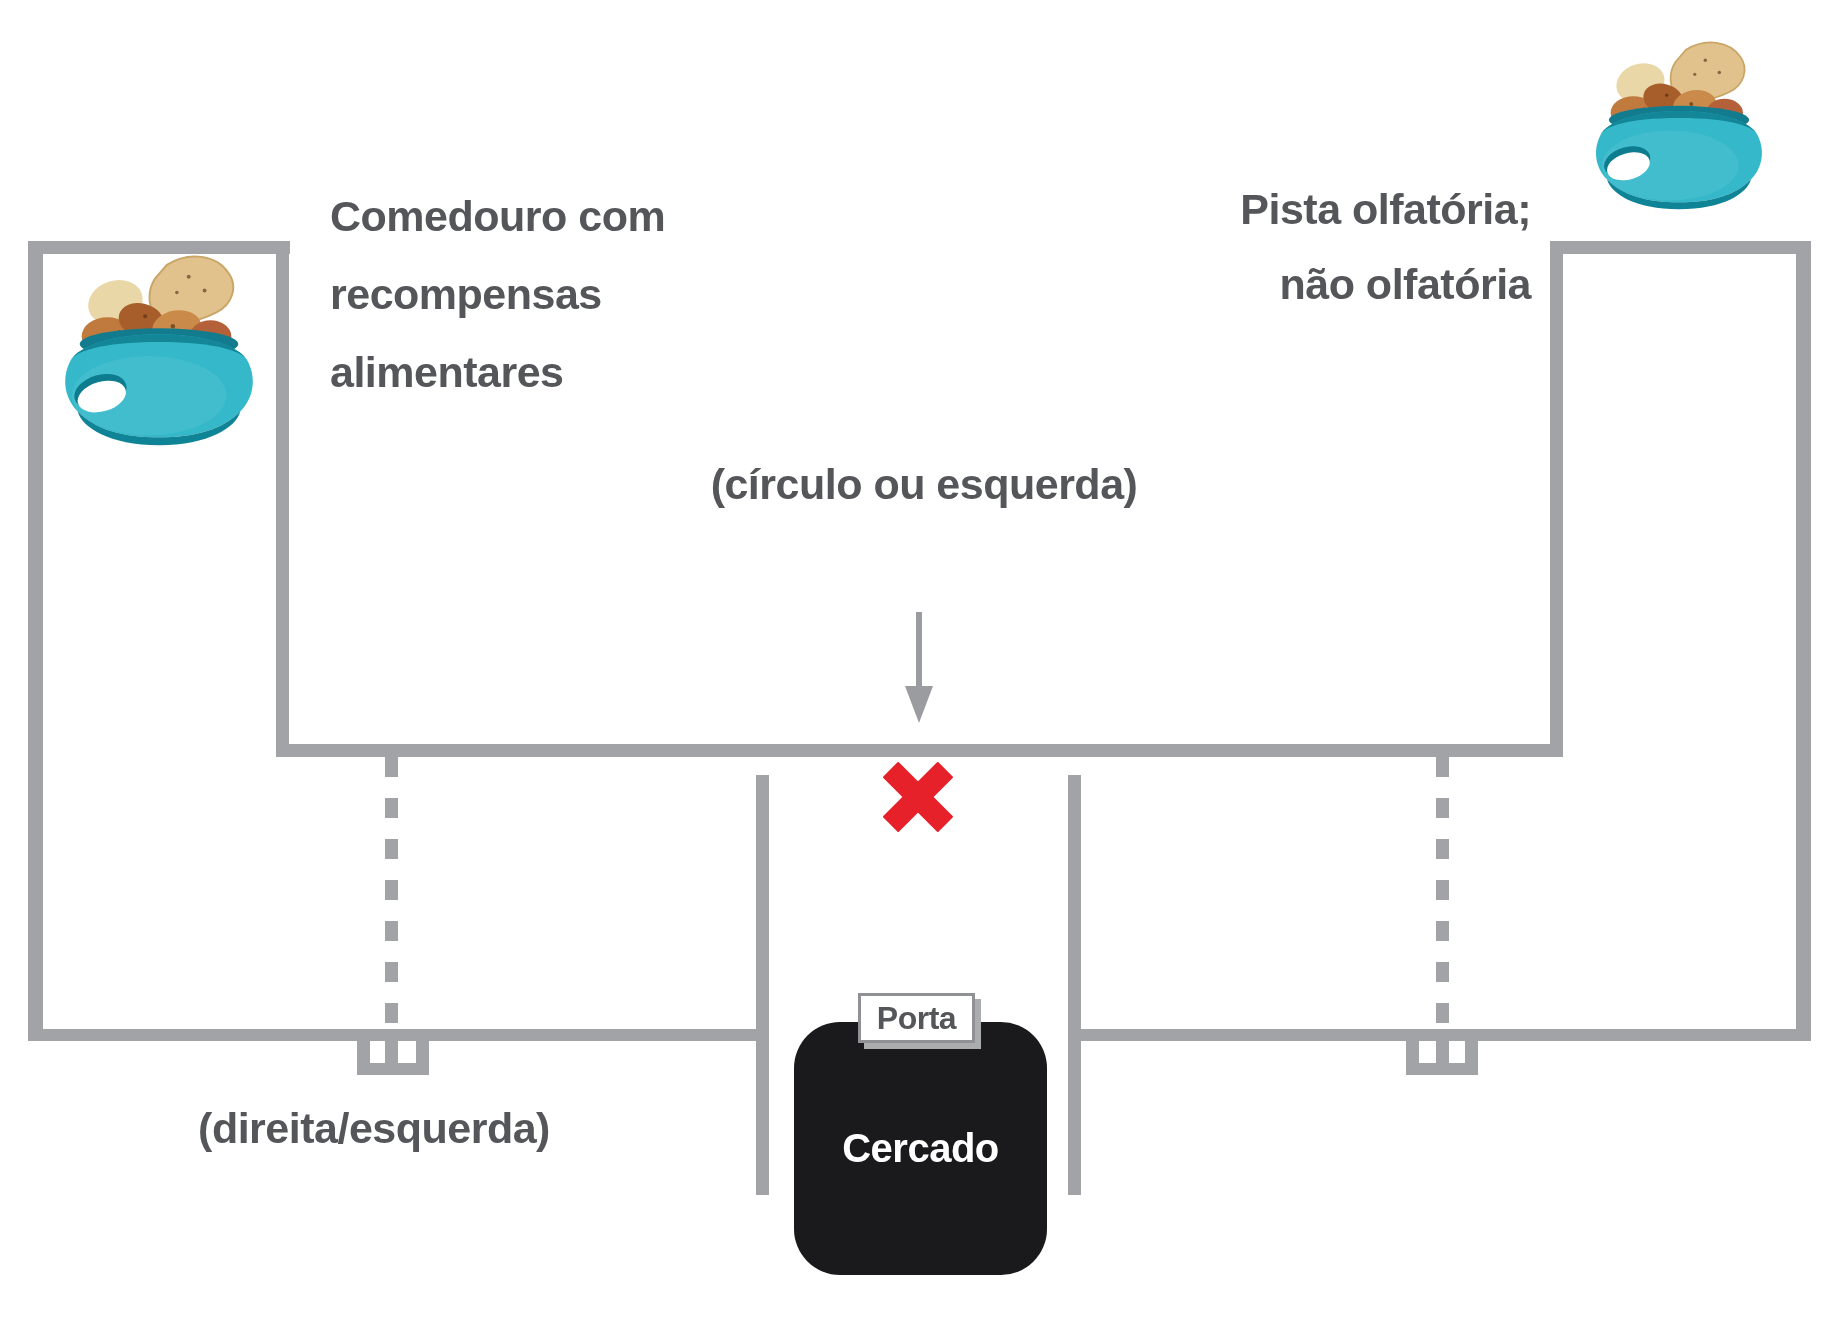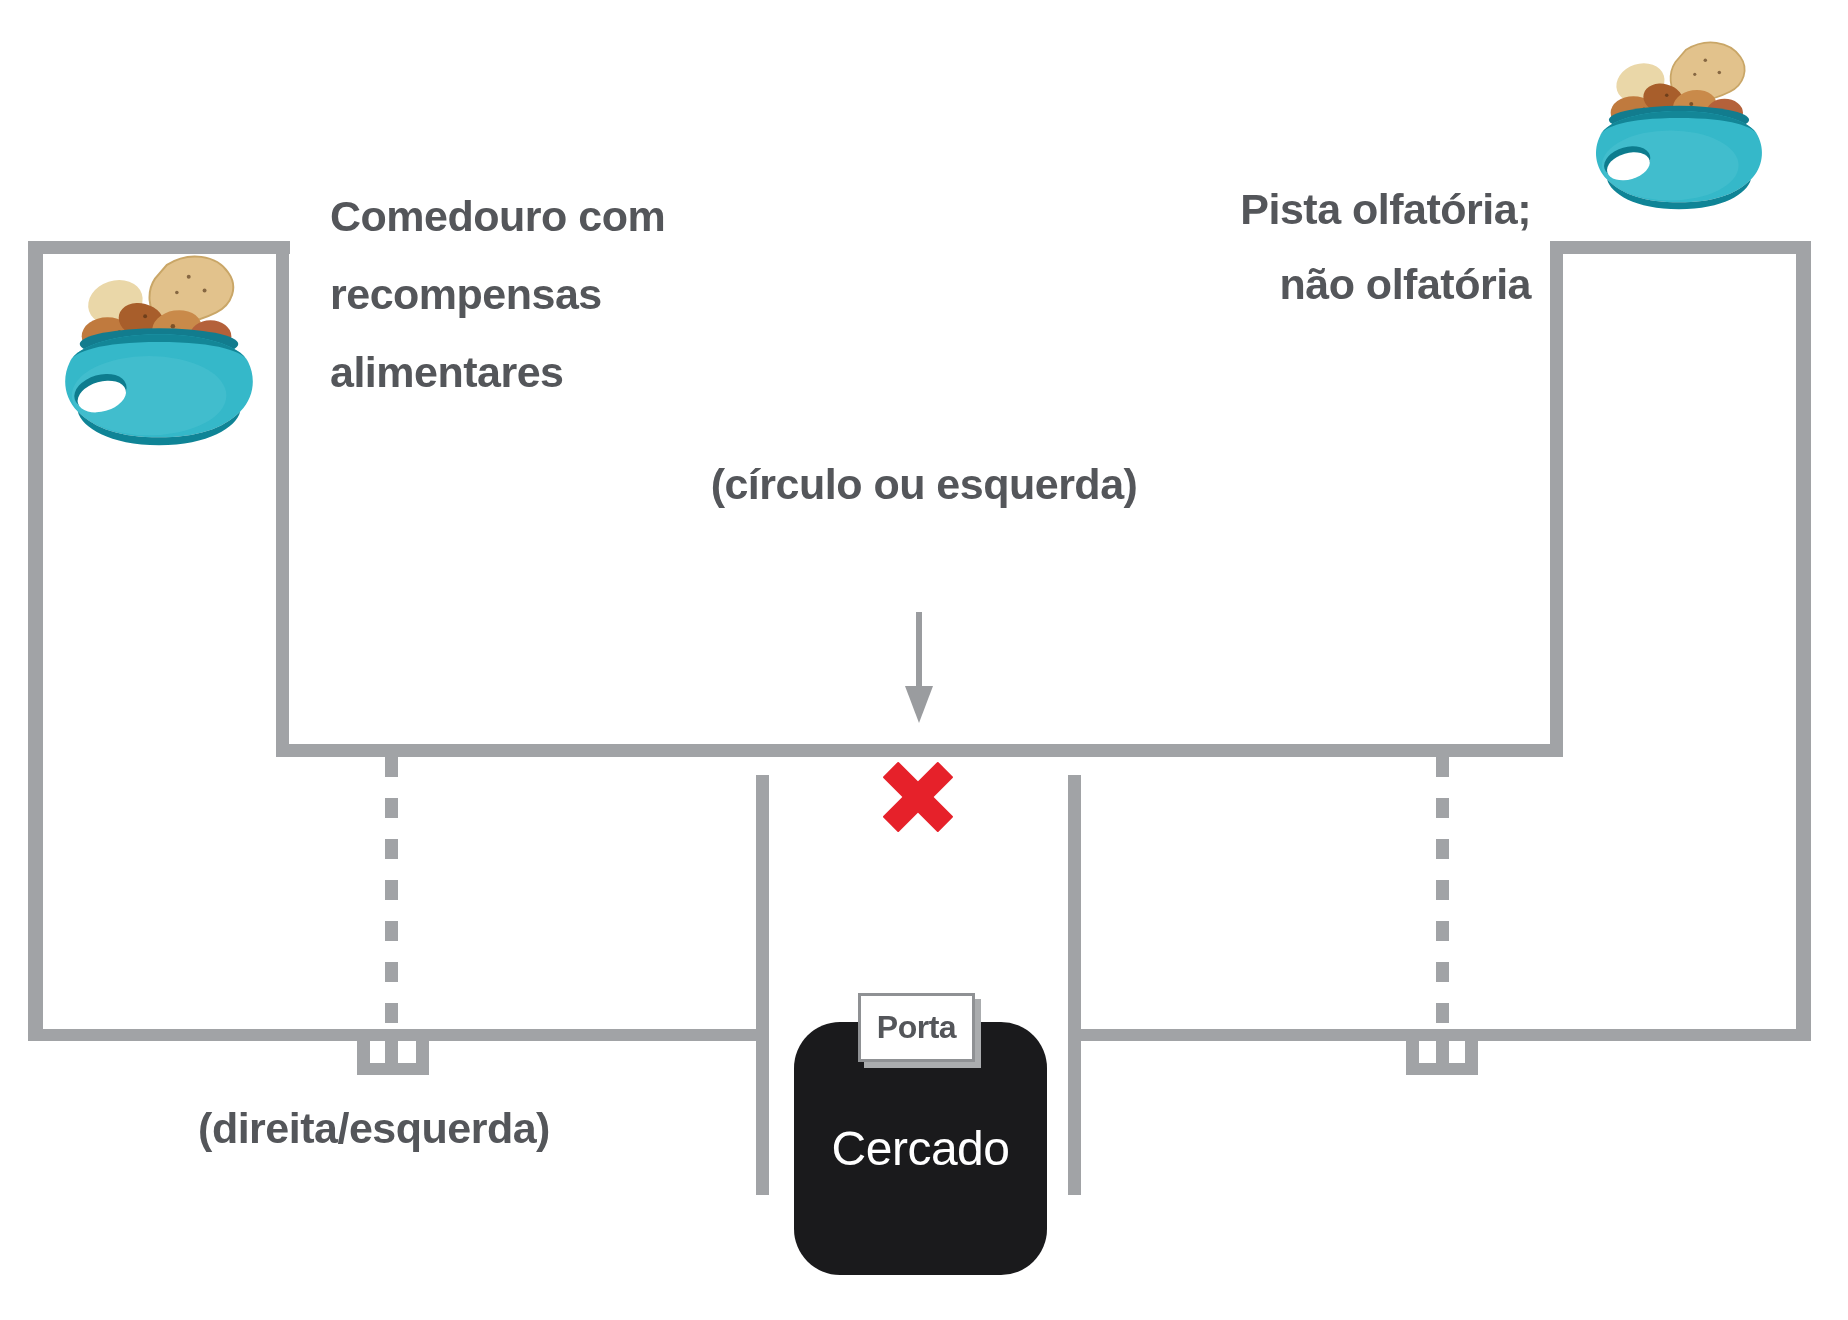--- a/index.html
+++ b/index.html
@@ -56,23 +56,23 @@
   .x-bar{
     position:absolute;left:11px;top:39px;width:78px;height:22px;
     background:var(--red-x);border-radius:1px;
   }
   .x-bar.a{transform:rotate(45deg);}
   .x-bar.b{transform:rotate(-45deg);}
   .enclosure{
     position:absolute;left:794px;top:1022px;width:253px;height:253px;border-radius:46px;
     background:var(--enclosure-bg);z-index:2;display:flex;align-items:center;justify-content:center;
   }
-  .enclosure span{color:var(--enclosure-text);font-size:48px;font-weight:400;letter-spacing:-0.5px;text-align:center;}
+  .enclosure span{color:var(--enclosure-text);font-size:40px;font-weight:700;letter-spacing:-0.5px;text-align:center;}
   .door{
-    position:absolute;left:858px;top:993px;width:117px;height:69px;box-sizing:border-box;
+    position:absolute;left:858px;top:993px;width:117px;height:50px;box-sizing:border-box;
     background:var(--door-bg);border:3px solid var(--door-border);
     box-shadow:6px 6px 0 var(--door-shadow);
     z-index:3;display:flex;align-items:center;justify-content:center;text-align:right;
   }
   .door span{color:var(--label-text);font-size:32px;font-weight:700;letter-spacing:-0.5px;}
   .bowl{position:absolute;z-index:2;}
 </style>
 </head>
 <body>
 

